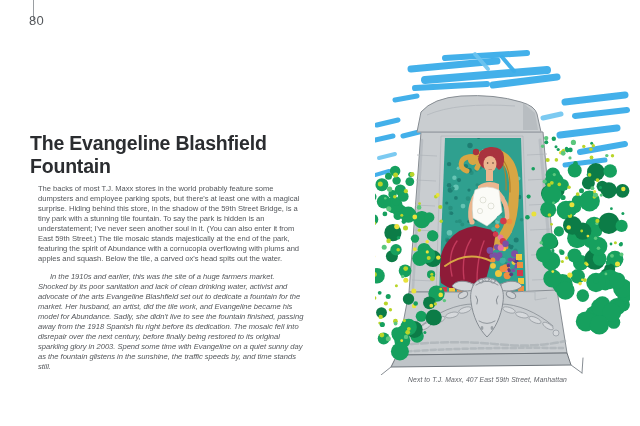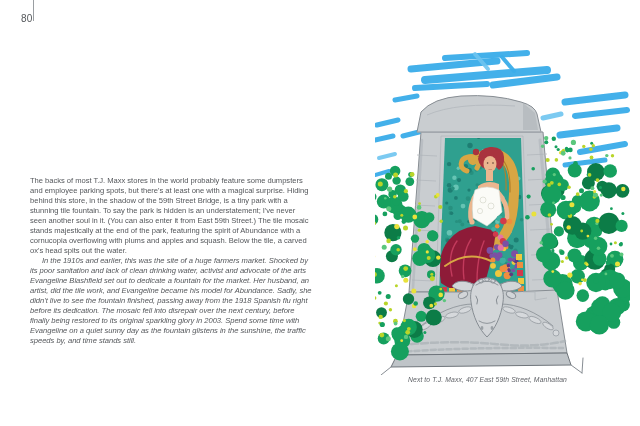--- a/index.html
+++ b/index.html
@@ -1,24 +1,24 @@
 <!DOCTYPE html>
 <html style="--sky: #3badE9; --skyLight: #6ec4ef; --stone: #c9cdd0; --stoneShade: #aab0b5; --stoneJoint: #b2b7bc; --stoneLine: #878d93; --stoneDark: #6f757b; --mosaic: #2fa08f; --mosaicDark: #1e7e73; --mosaicLight: #66c4b4; --hair: #a9333e; --skin: #ebb68f; --gold: #d8a644; --goldDark: #b1802b; --blouse: #fbfbf7; --skirt: #8e1b38; --skirtLight: #c23a5c; --green: #16a05e; --greenDark: #0c7c47; --greenLight: #5bc77d; --dotLime: #b9d529; --dotYellow: #e9e23b; --fruitPink: #e873a5; --fruitOrange: #ef8e3e; --fruitRed: #d23a4c; --fruitYellow: #efc83e; --fruitTeal: #3fafa0; --grape: #7c50a4; --grapeDark: #5e3b80;"><head>
 <meta charset="utf-8">
 <style>
   html,body{margin:0;padding:0;background:#ffffff;}
   #page{position:relative;width:640px;height:426px;background:#ffffff;overflow:hidden;
         font-family:"Liberation Sans",sans-serif;}
-  .page-number{position:absolute;left:21px;top:13px;font-size:10px;color:#54575b;letter-spacing:.2px;}
+  .page-number{position:absolute;left:29px;top:13px;font-size:13px;color:#54575b;letter-spacing:.2px;}
   .top-rule{position:absolute;left:33px;top:0;width:1px;height:21px;background:#9a9ea2;}
   .article-title{position:absolute;left:30px;top:119px;width:290px;
         font-size:19.5px;line-height:23px;font-weight:bold;color:#2b2d30;letter-spacing:-.2px;}
   .article-body{position:absolute;left:30px;top:176px;width:283px;
         font-size:7.6px;line-height:10px;color:#54575b;letter-spacing:-.03px;}
-  .article-body p{margin:0;}
+  .article-body p{margin:8px;}
   .article-body p + p{text-indent:12px;font-style:italic;}
   .illustration{position:absolute;left:375px;top:40px;width:255px;height:335px;}
   .caption{position:absolute;left:408px;top:376px;width:220px;
         font-size:6.8px;font-style:italic;color:#606368;letter-spacing:.1px;}
   
   .sky{stroke:var(--sky);fill:none;stroke-linecap:round;opacity:.96;}
   .sky2{stroke:var(--skyLight);fill:none;stroke-linecap:round;opacity:.9;}
   .st{fill:var(--stone);stroke:var(--stoneLine);stroke-width:1;}
   .stF{fill:var(--stone);}
   .joint{stroke:var(--stoneJoint);stroke-width:.8;fill:none;}
@@ -39,20 +39,21 @@
   .tY{fill:var(--fruitYellow);} .tO{fill:var(--fruitOrange);} .tR{fill:var(--fruitRed);}
 </style>
 </head>
 <body>
 
 <div id="page">
 
   <div class="top-rule"></div>
   <div class="page-number">80</div>
 
+  <h1 class="article-title">The Evangeline Blashfield Fountain</h1>
 
   <div class="article-body">
     <p>The backs of most T.J. Maxx stores in the world probably feature some dumpsters and employee parking spots, but there's at least one with a magical surprise. Hiding behind this store, in the shadow of the 59th Street Bridge, is a tiny park with a stunning tile fountain. To say the park is hidden is an understatement; I've never seen another soul in it. (You can also enter it from East 59th Street.) The tile mosaic stands majestically at the end of the park, featuring the spirit of Abundance with a cornucopia overflowing with plums and apples and squash. Below the tile, a carved ox's head spits out the water.</p>
     <p>In the 1910s and earlier, this was the site of a huge farmers market. Shocked by its poor sanitation and lack of clean drinking water, activist and advocate of the arts Evangeline Blashfield set out to dedicate a fountain for the market. Her husband, an artist, did the tile work, and Evangeline became his model for Abundance. Sadly, she didn't live to see the fountain finished, passing away from the 1918 Spanish flu right before its dedication. The mosaic fell into disrepair over the next century, before finally being restored to its original sparkling glory in 2003. Spend some time with Evangeline on a quiet sunny day as the fountain glistens in the sunshine, the traffic speeds by, and time stands still.</p>
   </div>
 
   <svg class="illustration" viewBox="0 0 255 335">
 
     <g>
       <path class="sky" stroke-width="7" d="M36,29 L122,21"></path>

